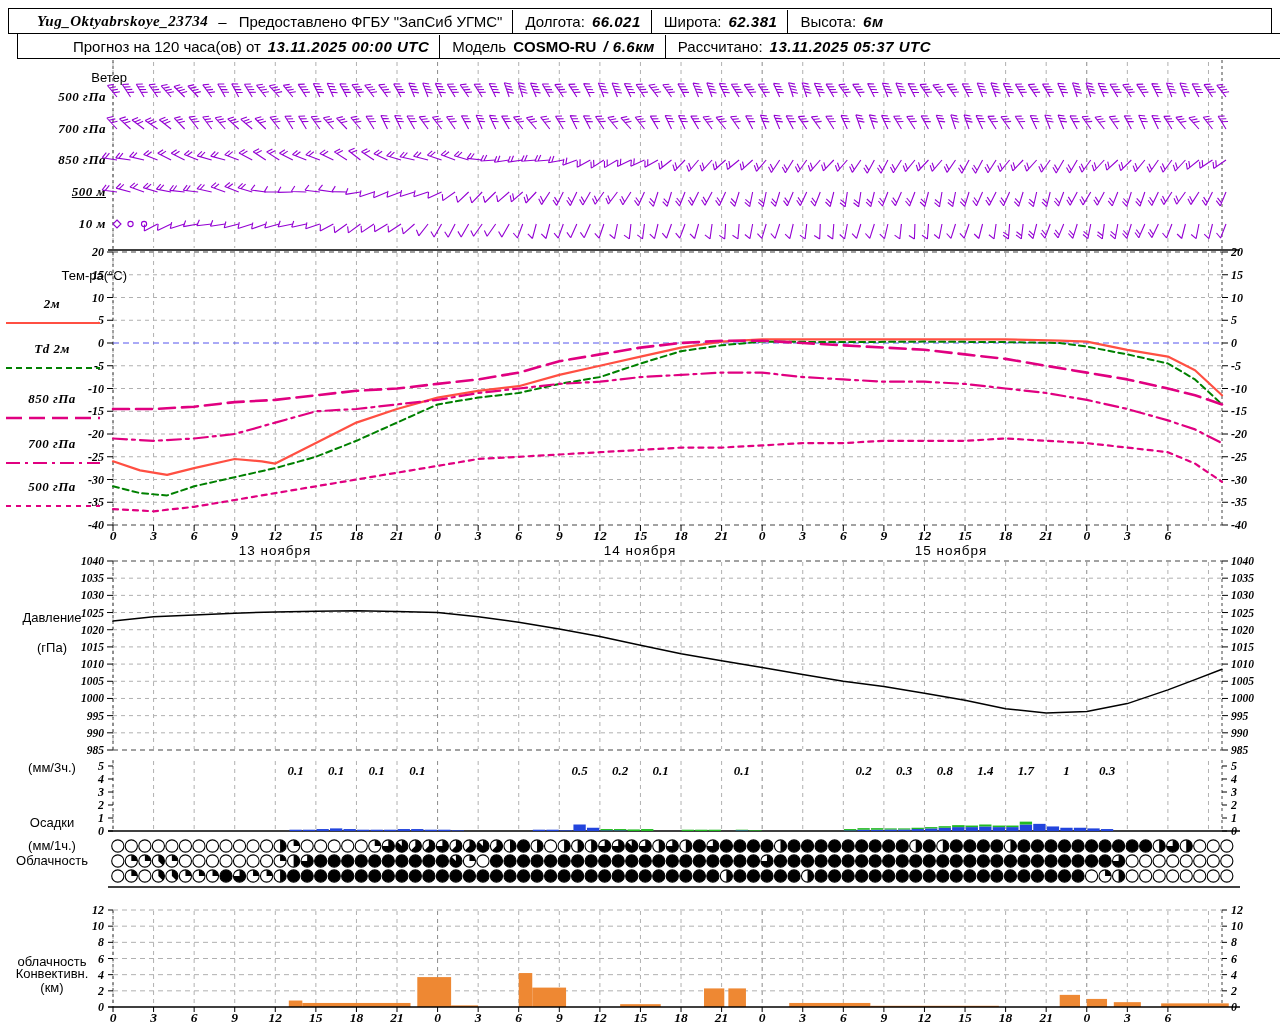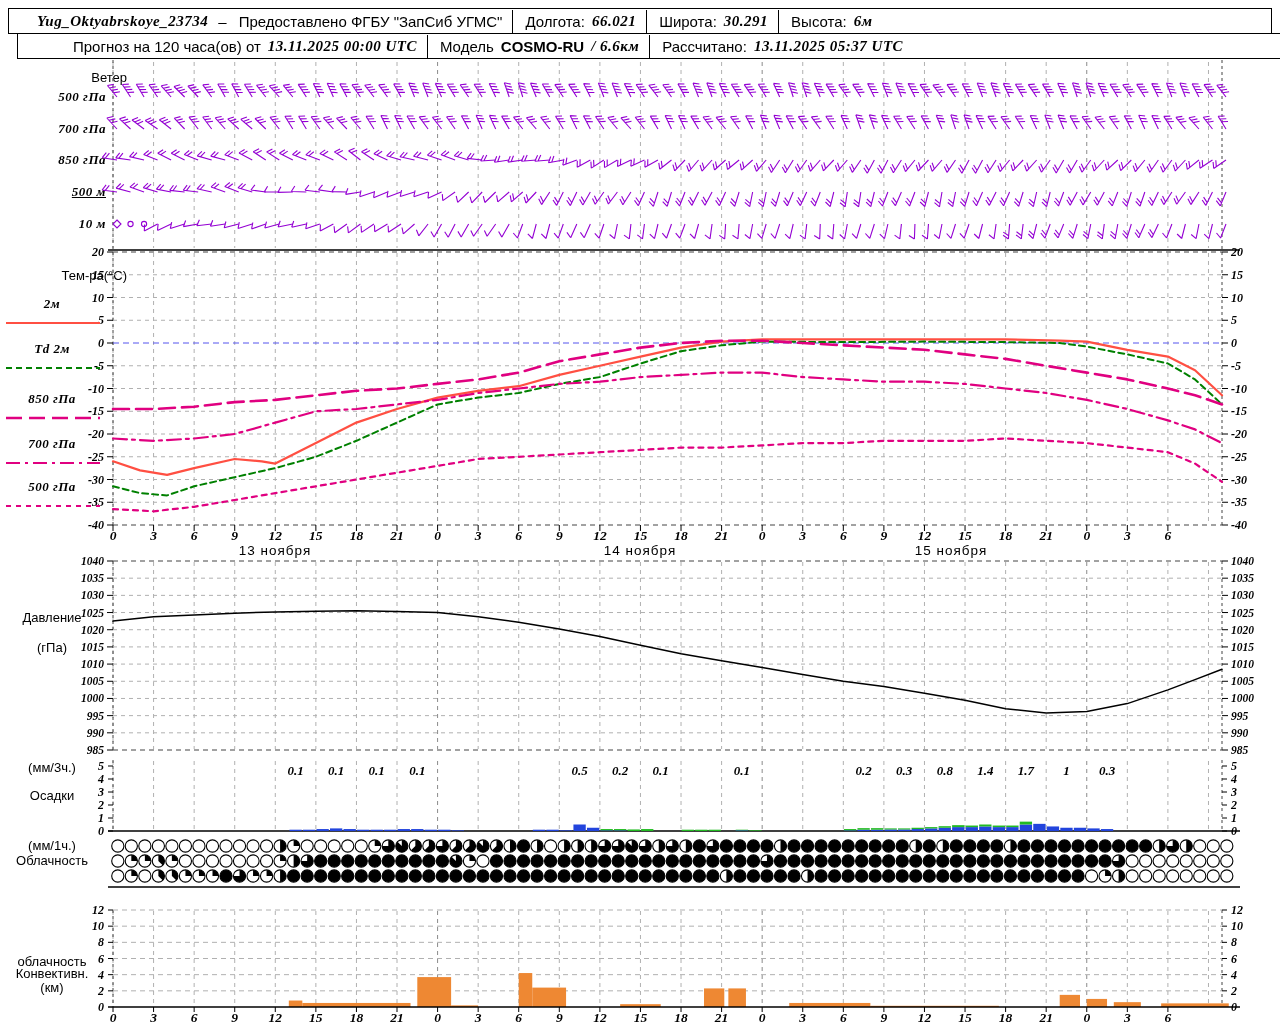--- a/index.html
+++ b/index.html
@@ -4,21 +4,21 @@
 <style>
   html,body{margin:0;padding:0;background:#fff;width:1280px;height:1024px;overflow:hidden;}
   body{font-family:"Liberation Sans",sans-serif;color:#000;position:relative;}
   .hdrbox{position:absolute;left:8px;width:1262px;height:24px;border:1px solid #000;
           display:flex;align-items:center;font-size:15px;white-space:nowrap;background:#fff;}
   .hdr1{top:8px;}
   .hdr2{top:33px;margin-left:9px;}
   .vsep{display:inline-block;width:1px;height:23px;background:#000;margin:0 10px;flex:none;}
   .station{font-family:"Liberation Serif",serif;font-style:italic;font-weight:bold;margin-left:28px;letter-spacing:.5px;}
   .dash{margin:0 10px;}
-  .val{font-family:Liberation Serif, serif;font-style:italic;font-weight:bold;margin-left:7px;letter-spacing:.5px;}
+  .val{font-family:Liberation Sans, sans-serif;font-style:italic;font-weight:bold;margin-left:7px;letter-spacing:.5px;}
   .valp{font-weight:bold;font-family:Liberation Sans, sans-serif;margin-left:7px;}
   .lbl{margin-left:2px;}
   .pad1{margin-left:55px;}
   .sideLbl{position:absolute;font-size:13px;text-align:right;width:106px;left:0;margin-left:21px;}
   .sideLblC{position:absolute;font-size:13px;text-align:center;width:104px;left:0;}
   .lvl{position:absolute;font-family:"Liberation Serif",serif;font-style:italic;font-weight:bold;
        font-size:13px;text-align:right;width:106px;left:0;letter-spacing:.5px;}
   .legLbl{position:absolute;font-family:"Liberation Serif",serif;font-style:italic;font-weight:bold;
           font-size:13px;text-align:center;width:96px;left:4px;letter-spacing:.5px;}
   .dateLbl{position:absolute;font-size:13.5px;text-align:center;width:200px;top:543px;letter-spacing:1px;}
@@ -32,21 +32,21 @@
 
 <div class="hdrbox hdr1">
   <span class="station">Yug_Oktyabrskoye_23734</span>
   <span class="dash">–</span>
   <span class="lbl">Предоставлено ФГБУ "ЗапСиб УГМС"</span>
   <span class="vsep"></span>
   <span class="lbl">Долгота:</span>
   <span class="val">66.021</span>
   <span class="vsep"></span>
   <span class="lbl">Широта:</span>
-  <span class="val">30.291</span>
+  <span class="val">62.381</span>
   <span class="vsep"></span>
   <span class="lbl">Высота:</span>
   <span class="val">6м</span>
 </div>
 
 <div class="hdrbox hdr2">
   <span class="lbl pad1">Прогноз на 120 часа(ов) от</span>
   <span class="val">13.11.2025 00:00 UTC</span>
   <span class="vsep"></span>
   <span class="lbl">Модель</span>
@@ -68,21 +68,21 @@
 <div class="legLbl" style="top:296px;">2м</div>
 <div class="legLbl" style="top:341px;">Td 2м</div>
 <div class="legLbl" style="top:391px;">850 гПа</div>
 <div class="legLbl" style="top:436px;">700 гПа</div>
 <div class="legLbl" style="top:479px;">500 гПа</div>
 
 <div class="sideLblC" style="top:610px;">Давление</div>
 <div class="sideLblC" style="top:640px;">(гПа)</div>
 
 <div class="sideLblC" style="top:760px;">(мм/3ч.)</div>
-<div class="sideLblC" style="top:788px;">Осадки</div>
+<div class="sideLblC" style="top:815px;">Осадки</div>
 <div class="sideLblC" style="top:838px;">(мм/1ч.)</div>
 
 <div class="sideLblC" style="top:853px;">Облачность</div>
 
 <div class="sideLblC" style="top:927px;margin-top:39px;">Конвективн.</div>
 <div class="sideLblC" style="top:954px;">облачность</div>
 <div class="sideLblC" style="top:980px;">(км)</div>
 
 <div class="dateLbl" style="left:175px;">13 ноября</div>
 <div class="dateLbl" style="left:540px;">14 ноября</div>

